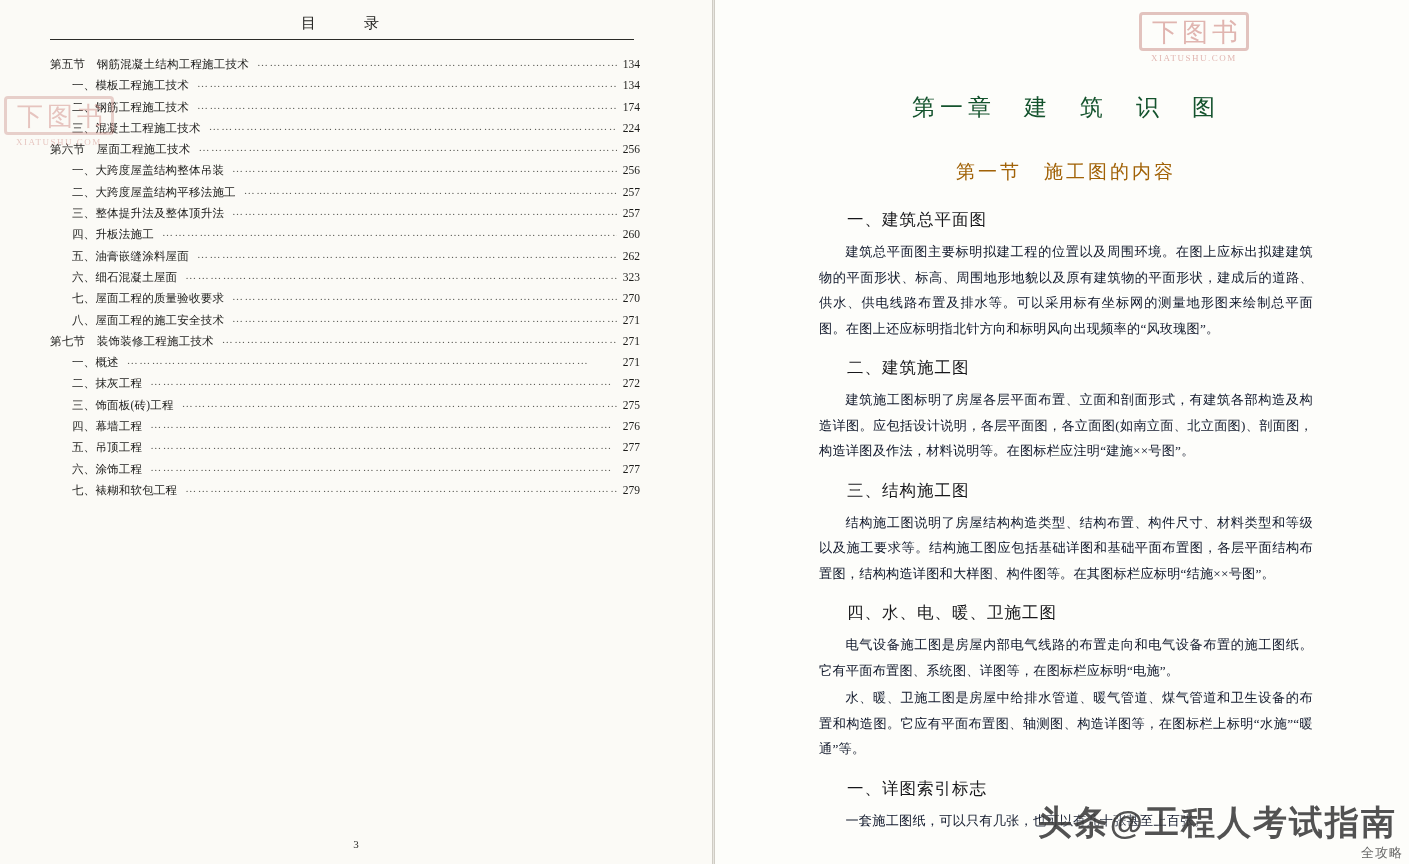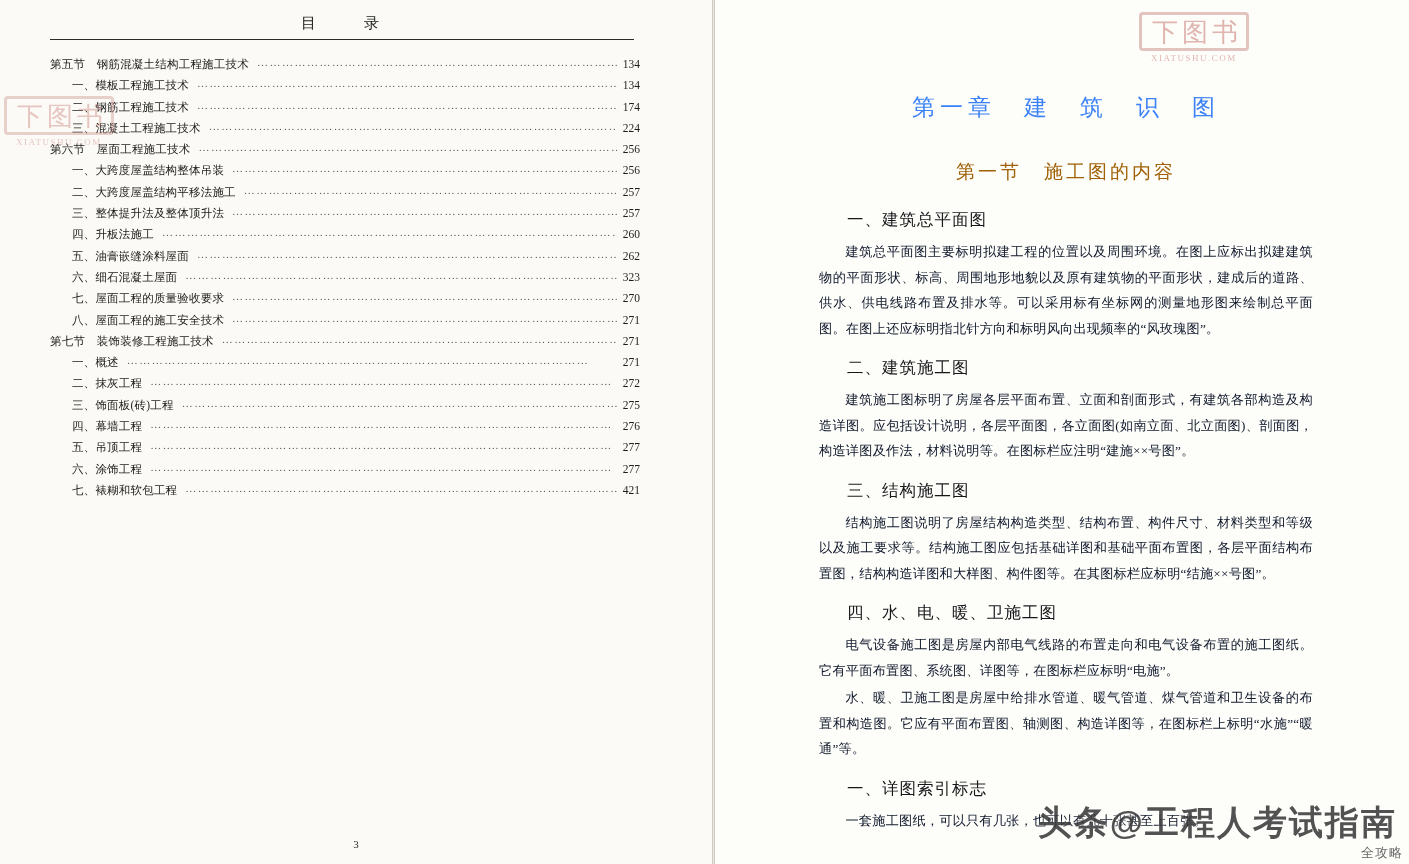--- a/index.html
+++ b/index.html
@@ -81,21 +81,21 @@
     flex: 1 1 auto;
     height: 864px;
     background: #fdfdfa;
     padding: 86px 96px 0 104px;
   }
   .chapter-title {
     text-align: center;
     font-size: 23px;
     letter-spacing: 5px;
     margin: 6px 0 36px 0;
-    color: #3b82f6;
+    color: #14532d;
     font-weight: 400;
   }
   .section-title {
     text-align: center;
     font-size: 19px;
     letter-spacing: 3px;
     margin: 20px 0 24px 0;
     color: #a16207;
     font-weight: 400;
   }
@@ -278,21 +278,21 @@
         <span class="toc-page">277</span>
       </li>
       <li class="toc-row lvl1">
         <span class="toc-label">六、涂饰工程</span>
         <span class="toc-dots">…………………………………………………………………………………………………</span>
         <span class="toc-page">277</span>
       </li>
       <li class="toc-row lvl1">
         <span class="toc-label">七、裱糊和软包工程</span>
         <span class="toc-dots">…………………………………………………………………………………………………</span>
-        <span class="toc-page">421</span>
+        <span class="toc-page">279</span>
       </li>
     </ul>
 
     <div class="folio-left">3</div>
   </div>
 
   <div class="gutter"></div>
 
   <div class="right-page">
 

